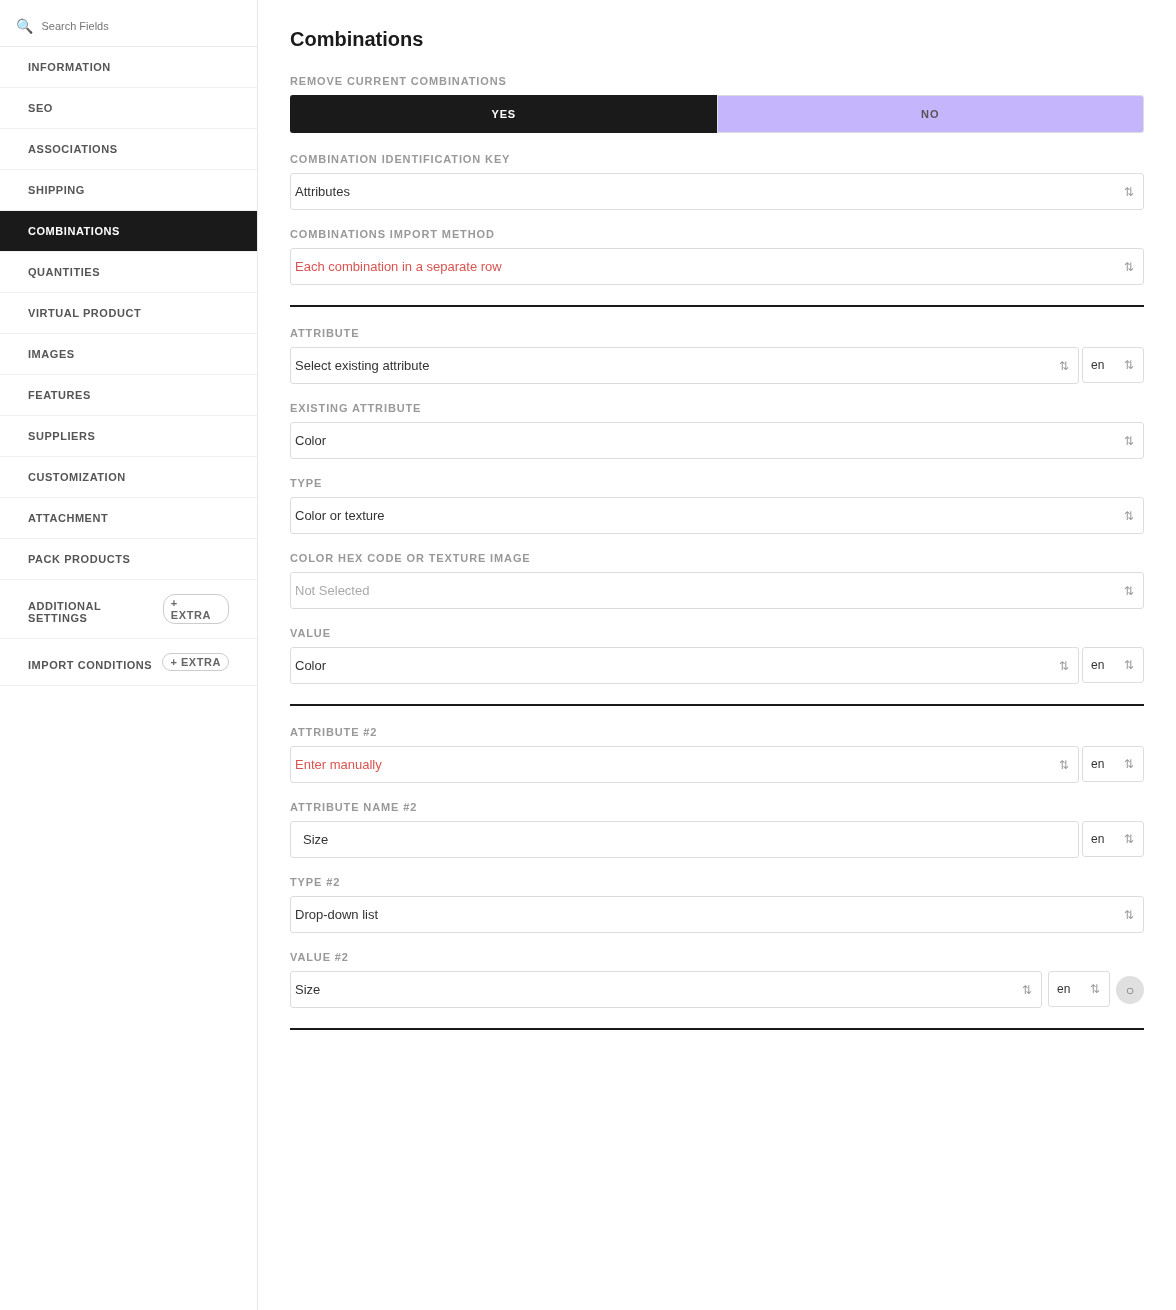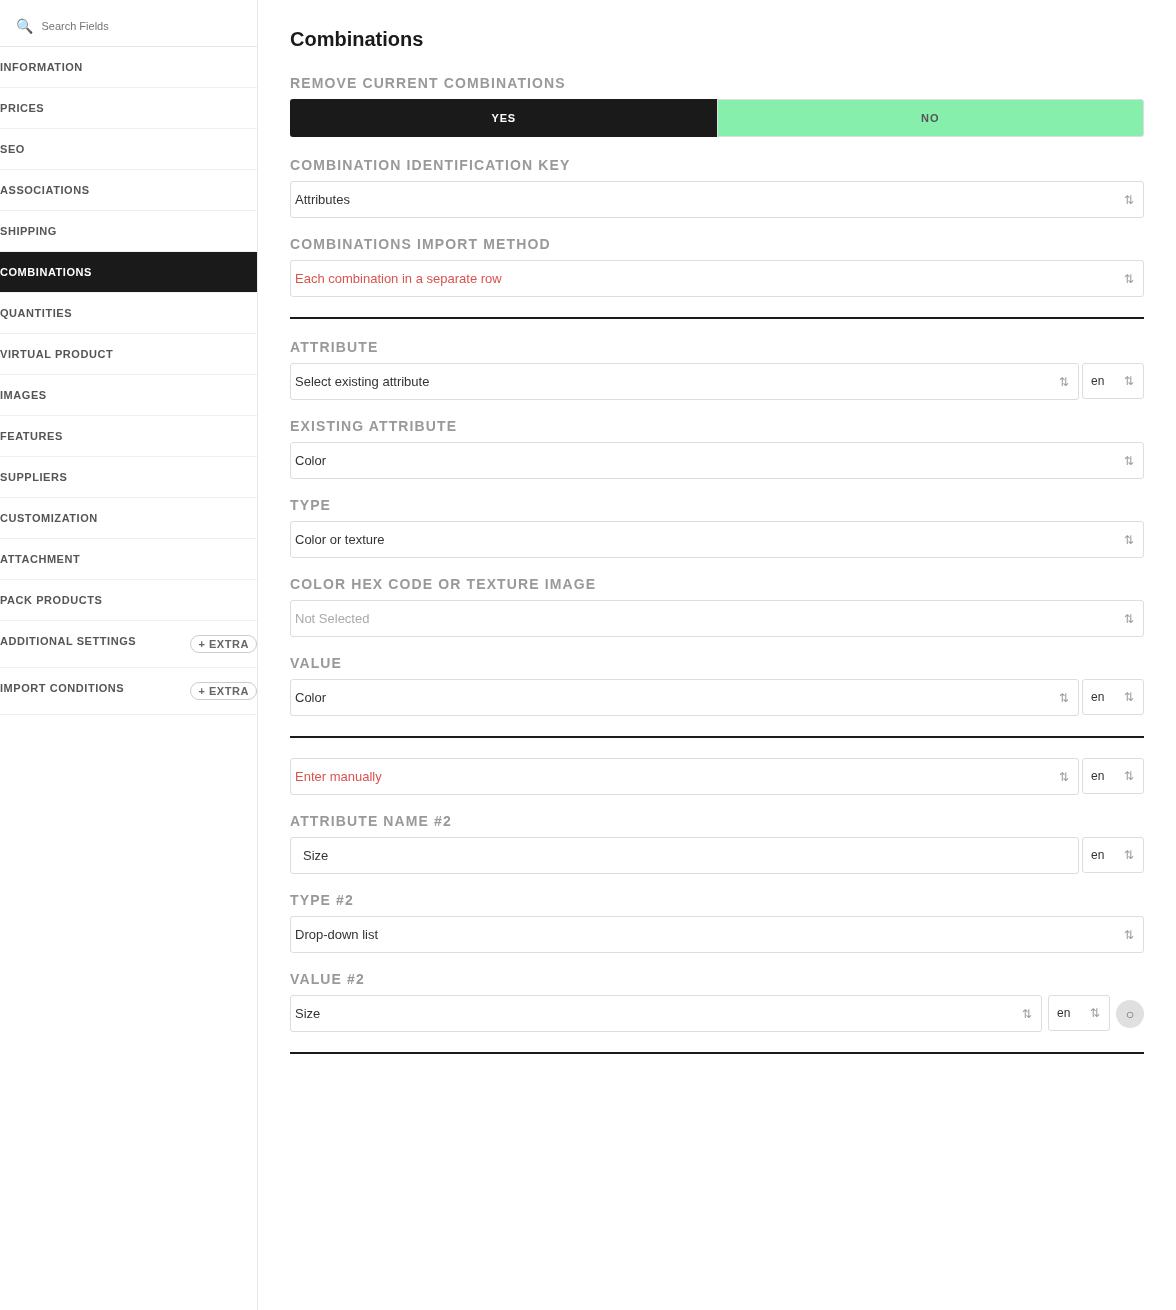--- a/index.html
+++ b/index.html
@@ -26,30 +26,30 @@
       font-size: 11px;
       color: #999;
       width: 100%;
       background: transparent;
     }
     .search-icon-wrap {
       color: #aaa;
       font-size: 14px;
     }
     .sidebar-item {
-      padding: 14px 0;
+      padding: 14px 28px;
       font-size: 11px;
       font-weight: 700;
       letter-spacing: 0.05em;
       color: #555;
       cursor: pointer;
       border-bottom: 1px solid #f0f0f0;
       text-transform: uppercase;
       display: flex;
-      align-items: flex-start;
+      align-items: flex-end;
       justify-content: space-between;
     }
     .sidebar-item.active {
       background: #1a1a1a;
       color: #fff;
     }
     .sidebar-item .extra-badge {
       border: 1px solid #ccc;
       border-radius: 12px;
       font-size: 11px;
@@ -69,42 +69,42 @@
     }
 
     .page-title {
       font-size: 20px;
       font-weight: 600;
       color: #1a1a1a;
       margin-bottom: 24px;
     }
 
     .section-label {
-      font-size: 14px;
+      font-size: 11px;
       font-weight: 700;
       letter-spacing: 0.08em;
       color: #999;
       text-transform: uppercase;
       margin-bottom: 8px;
     }
 
     .toggle-row {
       display: flex;
       margin-bottom: 20px;
     }
     .toggle-btn {
       flex: 1;
       padding: 12px;
       text-align: center;
       font-size: 11px;
       font-weight: 700;
       letter-spacing: 0.08em;
       cursor: pointer;
       border: 1px solid #ddd;
-      background: #86efac;
+      background: #c4b5fd;
       color: #555;
       text-transform: uppercase;
     }
     .toggle-btn.active {
       background: #1a1a1a;
       color: #fff;
       border-color: #1a1a1a;
     }
     .toggle-btn:first-child { border-radius: 3px 0 0 3px; border-right: none; }
     .toggle-btn:last-child { border-radius: 0 3px 3px 0; }
@@ -217,23 +217,20 @@
 <div class="sidebar">
   <div class="sidebar-search">
     <span class="search-icon-wrap">🔍</span>
     <input type="text" placeholder="Search Fields" style="">
   </div>
   <div id="sidebar-items-container">
       <div class="sidebar-item">
         <span>Information</span>
       </div>
       <div class="sidebar-item">
-        <span>Prices</span>
-      </div>
-      <div class="sidebar-item">
         <span>SEO</span>
       </div>
       <div class="sidebar-item">
         <span>Associations</span>
       </div>
       <div class="sidebar-item">
         <span>Shipping</span>
       </div>
       <div class="sidebar-item active">
         <span>Combinations</span>
@@ -381,20 +378,21 @@
           </select>
           <span class="select-arrow">⇅</span>
         </div>
       </div>
     </div>
   </div>
 
   <hr class="divider">
 
   <div class="form-group">
+    <div class="section-label">ATTRIBUTE #2</div>
     <div class="input-with-lang">
       <div class="select-wrapper red-text">
         <select>
           <option>Enter manually</option>
           <option>Select existing attribute</option>
         </select>
         <span class="select-arrow">⇅</span>
       </div>
       <div class="lang-select">
         <div class="select-wrapper">

